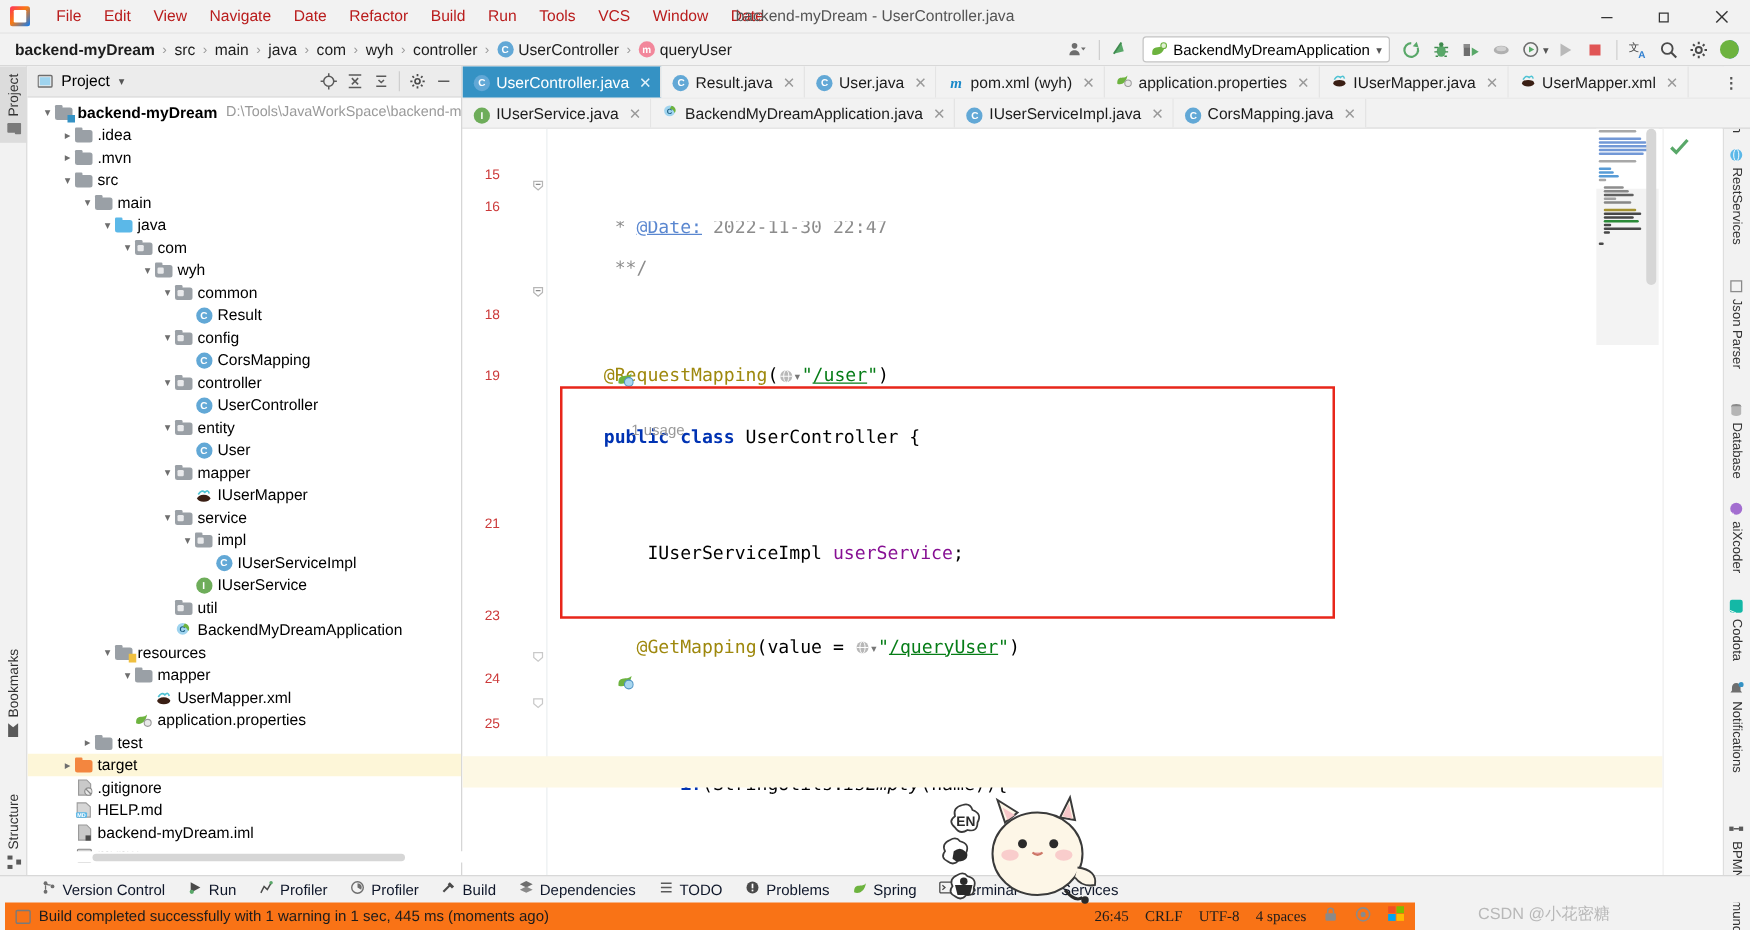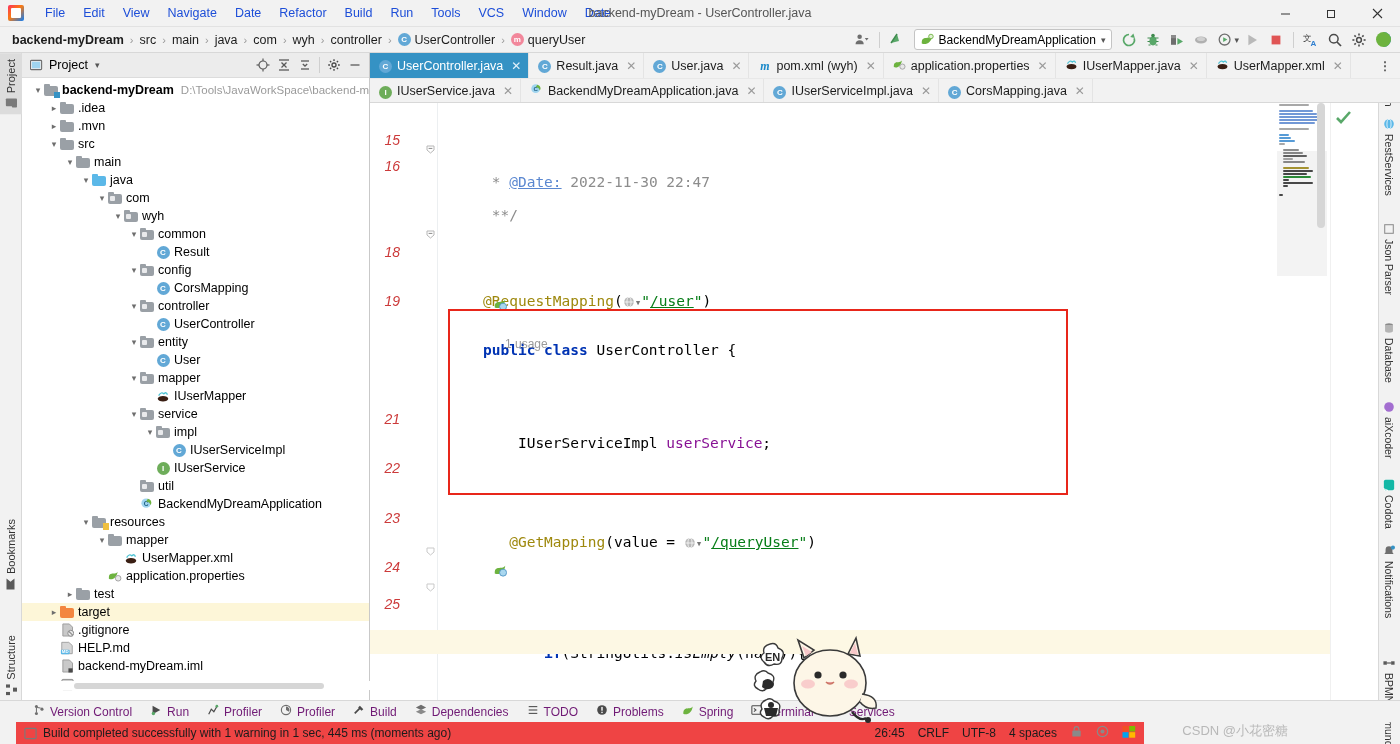--- a/index.html
+++ b/index.html
@@ -23,21 +23,21 @@
     width:16px; height:16px; margin-left:8px; margin-right:12px;
     background:linear-gradient(135deg,#fe315d 0%,#f97a12 45%,#087cfa 100%);
     border-radius:2px; position:relative;
   }
   .ij-logo::after{
     content:""; position:absolute; left:3px; top:3px; width:10px; height:10px;
     background:#fff; border-radius:1px;
   }
   .menu { display:flex; align-items:center; gap:0px; }
   .menu-item {
-    padding:3px 9px; font-size:12.5px; color:#1d4ed8; cursor:default;
+    padding:3px 9px; font-size:12.5px; color:#b91c1c; cursor:default;
     white-space:nowrap;
   }
   .win-title {
     position:absolute; left:0; right:0; text-align:center;
     font-size:12.5px; color:#555; pointer-events:none;
   }
   .win-ctrls { position:absolute; right:0; top:0; display:flex; height:27px; }
   .win-btn { width:46px; height:27px; display:flex; align-items:center; justify-content:center; color:#333; font-size:13px; }
 
   
@@ -153,23 +153,22 @@
     position:absolute; left:0; top:0; width:68px; height:609px; background:#fff;
     border-right:1px solid #eceff1;
   }
   .lines { position:absolute; left:0; top:0; width:1008px; }
   .ln {
     position:relative; height:24.5px; line-height:24.5px;
     font-family:"DejaVu Sans Mono","Liberation Mono",monospace; font-size:14.5px;
     white-space:pre;
   }
   .ln .num {
-    position:absolute; left:0; width:30px; text-align:right; color:#cc3a3a; font-size:14px;
+    position:absolute; left:0; width:30px; text-align:right; color:#cc3a3a; font-size:11px;
     font-family:"Liberation Sans",sans-serif;
-    font-style:italic;
   }
   .ln .code { position:absolute; left:68px;margin-left:45px; }
   .ln.cur { background:#fdf8e4; }
   .ln.cur .strip { position:absolute; left:68px; right:-1000px; top:0; bottom:0; background:#fdf8e4; z-index:-1;}
 
   .k  { color:#0033b3; font-weight:bold; }        
   .an { color:#9e880d; }                           
   .st { color:#067d17; }                           
   .cm { color:#8c8c8c; }                           
   .cmb{ color:#5a87d0; }                           
@@ -202,29 +201,29 @@
   .scrollthumb {
     position:absolute; right:2px; top:0; width:8px; height:125px; background:#d6d6d6; border-radius:4px;
   }
 
   
   .botbar {
     position:absolute; left:0; bottom:22px; width:1400px; height:22px;
     background:#f2f2f2; border-top:1px solid #d8d8d8;
     display:flex; align-items:center; padding-left:24px; gap:0px;
   }
-  .btab { display:flex; align-items:flex-end; gap:5px; padding:2px 9px; font-size:12px; color:#701a75; white-space:nowrap;}
+  .btab { display:flex; align-items:flex-end; gap:5px; padding:2px 9px; font-size:12px; color:#0f172a; white-space:nowrap;}
 
   
   .status {
-    position:absolute; left:16px; bottom:0; width:1128px; height:22px;
-    background:#ef4444; display:flex; align-items:center; font-size:12px; color:#1c1c1c;
+    position:absolute; left:4px; bottom:0; width:1128px; height:22px;
+    background:#f97316; display:flex; align-items:center; font-size:12px; color:#1c1c1c;
   }
   .st-left { display:flex; align-items:center; gap:6px; padding-left:8px; }
-  .st-right { margin-left:auto; display:flex; align-items:center; gap:13px; padding-right:8px; }
+  .st-right { margin-left:auto; display:flex; align-items:center; gap:13px; padding-right:8px;font-family:Liberation Serif, serif; }
   .st-right span { cursor:default; }
 
   
   .hscroll { position:absolute; left:22px; bottom:22px; width:348px; height:9px; background:#fff; }
   .hscroll i { position:absolute; left:30px; top:2px; width:250px; height:6px; background:#d6d6d6; border-radius:3px; display:block;}
 
   
   .cat { position:absolute; left:752px; top:628px; width:140px; height:100px; z-index:8; }
   .csdn { position:absolute; right:112px; bottom:4px; font-size:13px; color:#b8b8b8; z-index:9;
           font-family:"Liberation Sans",sans-serif; }
@@ -982,23 +981,20 @@
       <div class="ln" style="top:113px;height:20px;line-height:20px">
         <span class="code usage" style="left:90px">1 usage</span>
       </div>
 
 
       <div class="ln" style="top:161px">
         <span class="num">21</span>
         <span class="code">    IUserServiceImpl <span class="fl">userService</span>;</span>
       </div>
 
-      <div class="ln" style="top:186px">
-        <span class="num">22</span>
-      </div>
 
       <div class="ln" style="top:211px">
         <span class="num">23</span>
         <span class="code">   <span class="an">@GetMapping</span>(value = <span><svg width="12" height="12" viewBox="0 0 14 14" style="vertical-align:-2px">
                 <circle cx="7" cy="7" r="5.6" fill="#b8b8b8"></circle>
                 <ellipse cx="7" cy="7" rx="2.4" ry="5.6" fill="none" stroke="#fff" stroke-width=".9"></ellipse>
                 <line x1="1.4" y1="7" x2="12.6" y2="7" stroke="#fff" stroke-width=".9"></line>
               </svg></span><span style="color:#777;font-size:11px">▾</span><span class="st">"</span><span class="st ulink">/queryUser</span><span class="st">"</span>)</span>
       </div>
 

